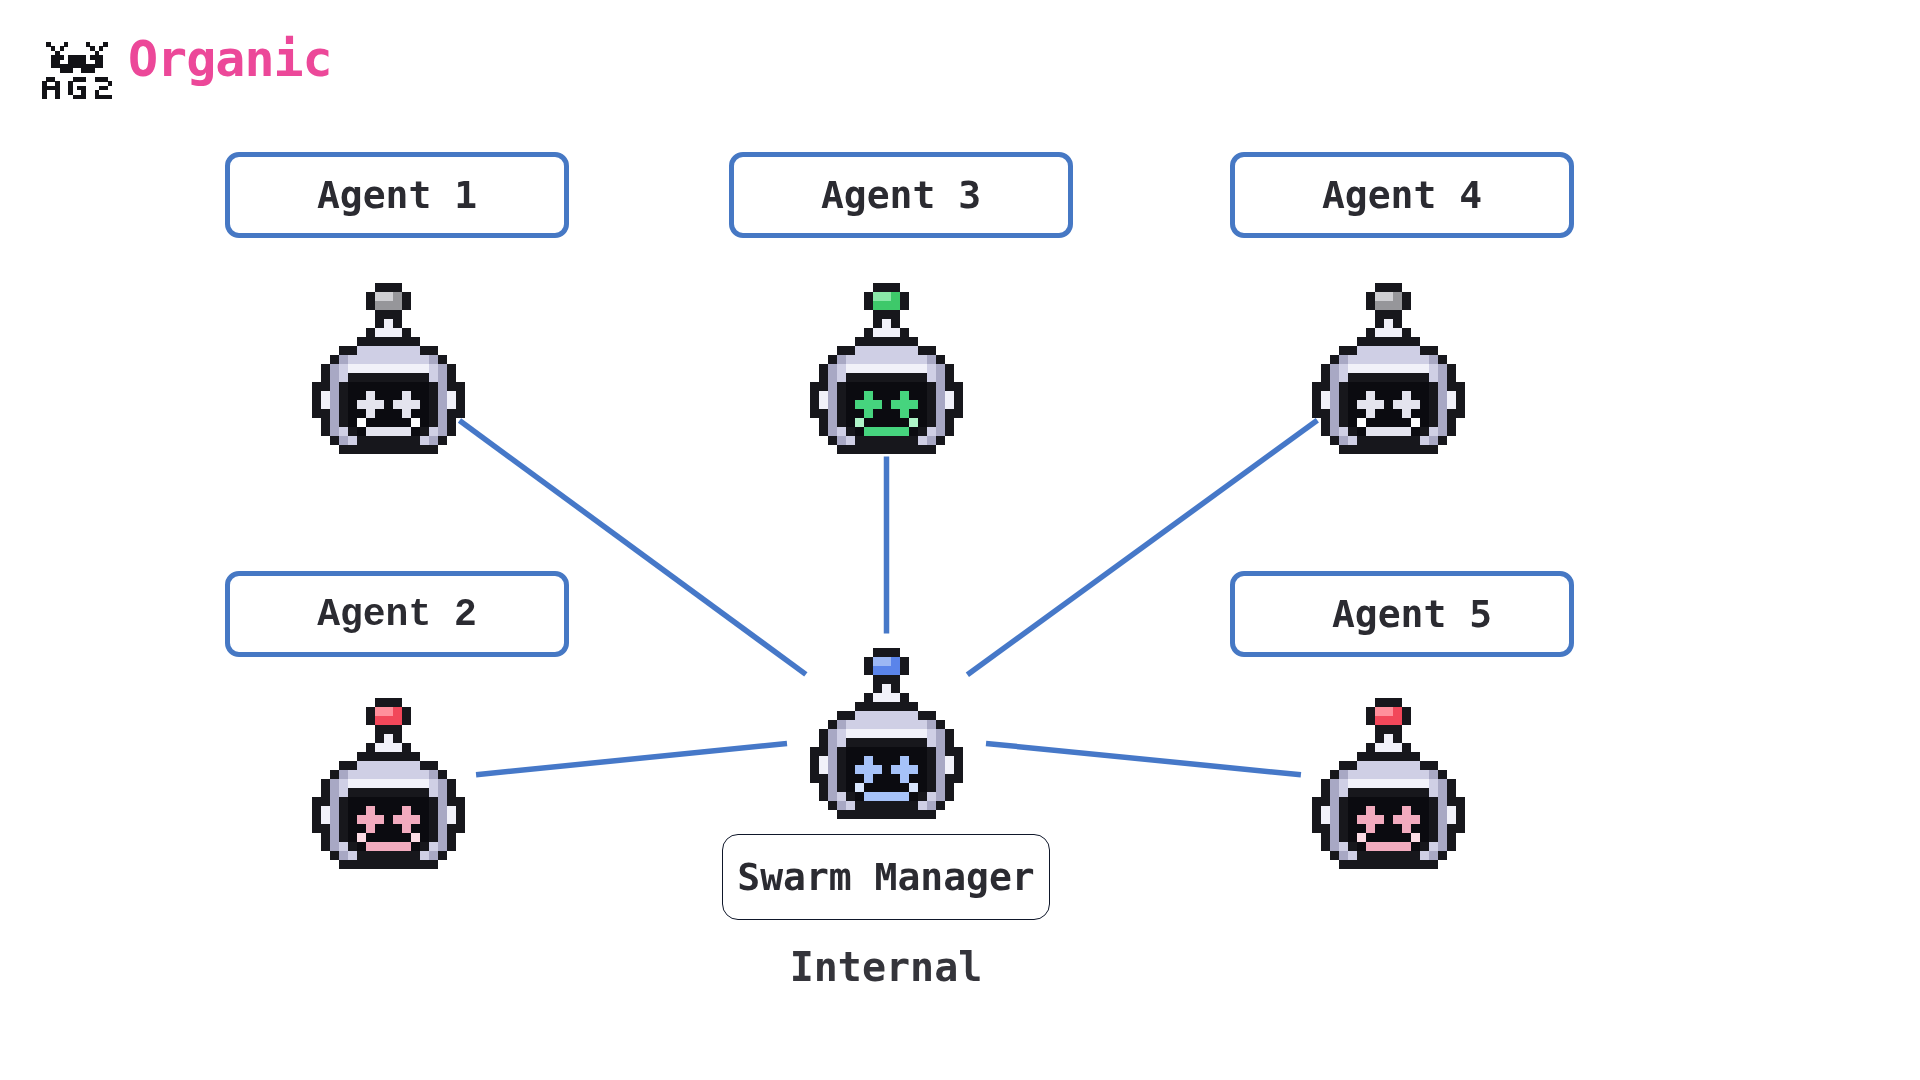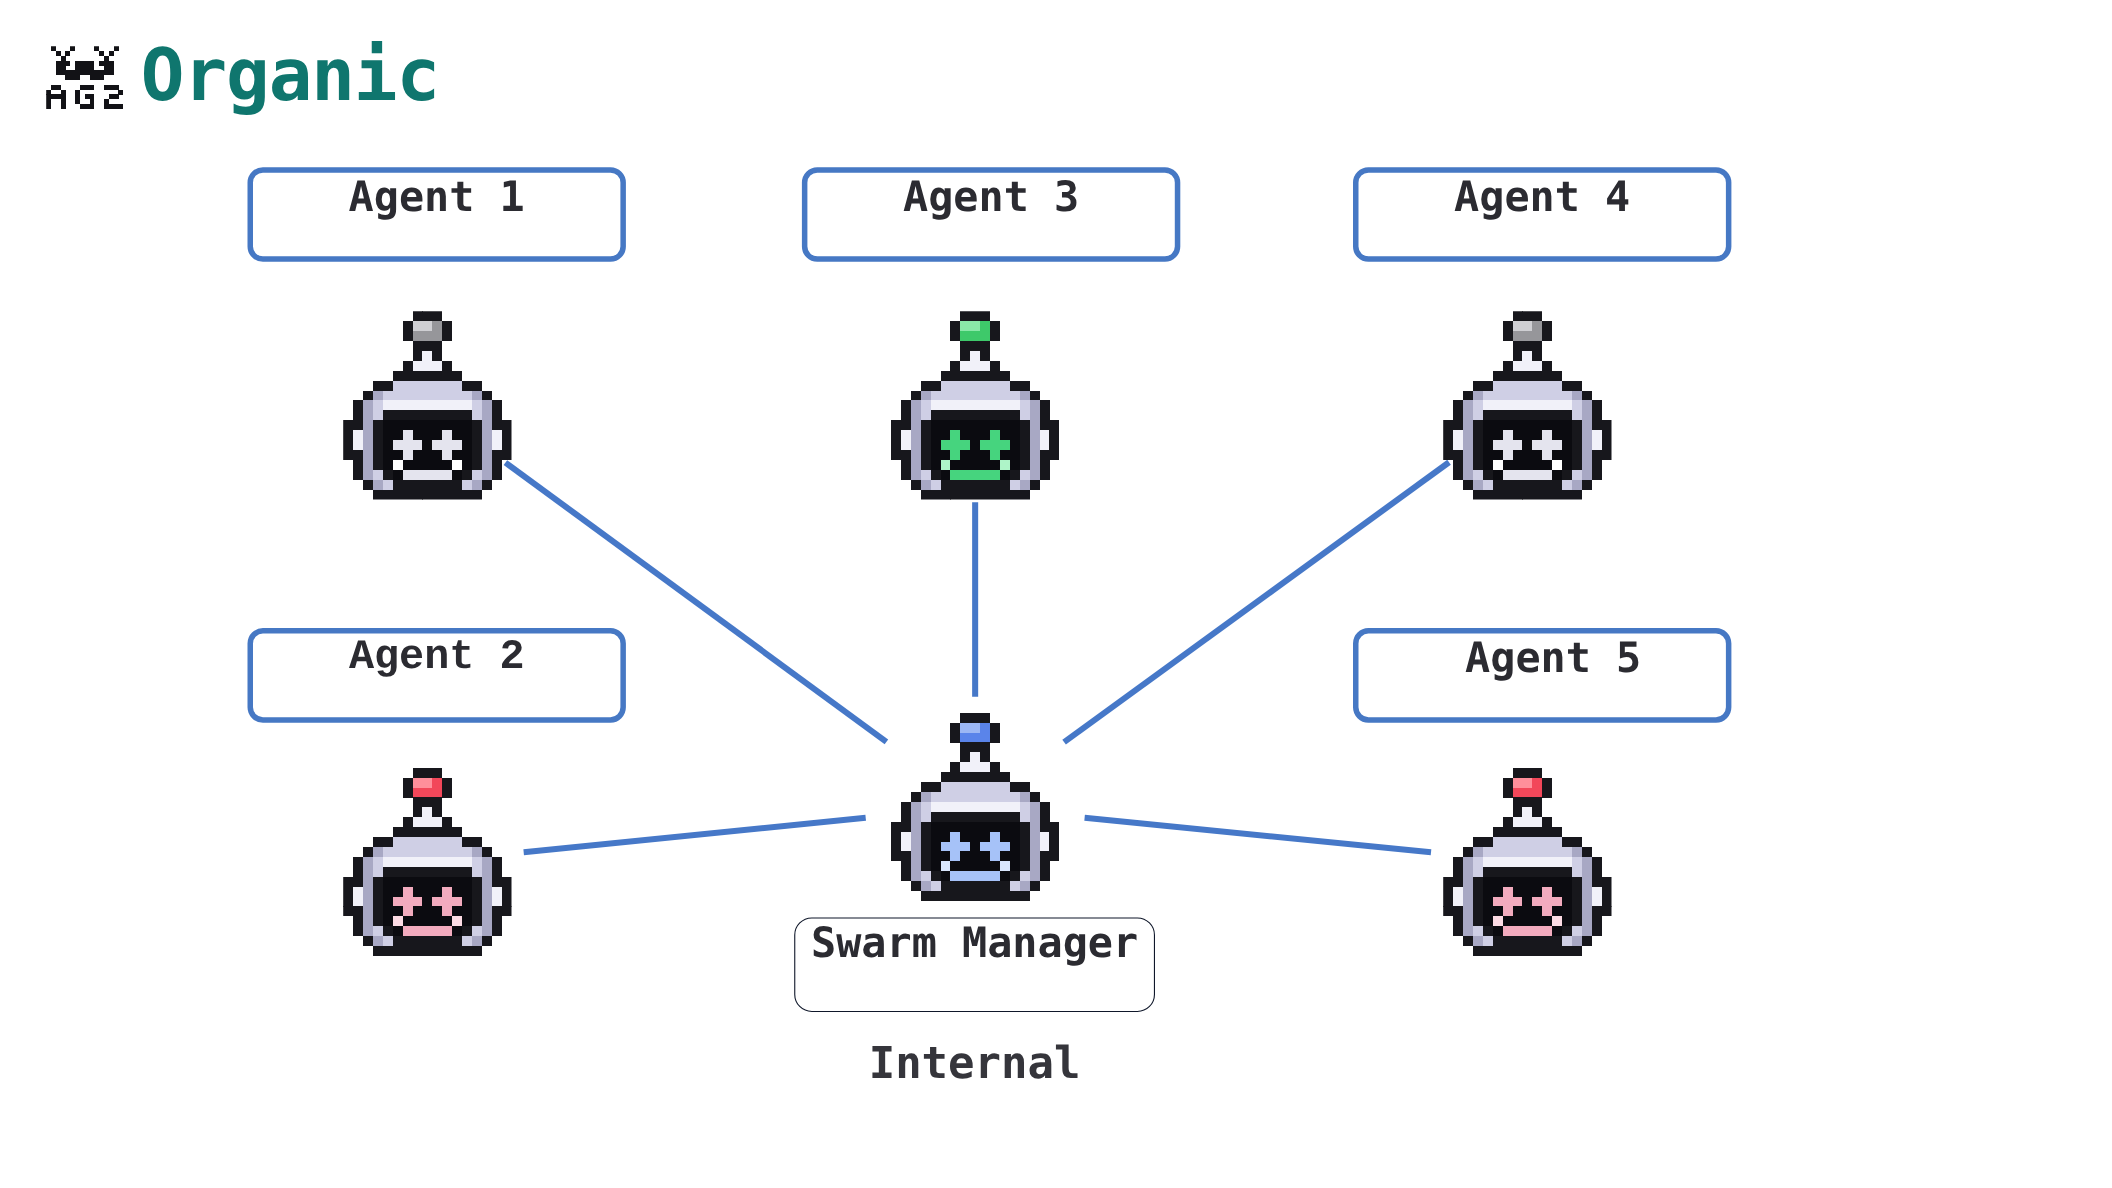--- a/index.html
+++ b/index.html
@@ -4,26 +4,26 @@
 <style>
   html,body { margin:0; padding:0; background:#ffffff; }
   .canvas {
     position:relative; width:1920px; height:1080px; background:#ffffff;
     overflow:hidden; font-family:"DejaVu Sans Mono","Liberation Mono",monospace;
   }
   .header { position:absolute; left:42px; top:30px; display:flex; align-items:flex-start; }
   #logo { position:absolute; left:0; top:12px; }
   .title {
     position:absolute; left:86px; top:0px;
-    font-size:66px; font-weight:bold; color:#0f766e; letter-spacing:-1px; white-space:nowrap;
+    font-size:50px; font-weight:bold; color:#ec4899; letter-spacing:-1px; white-space:nowrap;
   }
   #lines { position:absolute; left:0; top:0; width:1920px; height:1080px; }
   .agent-box, .manager-box {
     position:absolute; box-sizing:border-box; background:#ffffff;
-    display:flex; align-items:flex-start; justify-content:center;
+    display:flex; align-items:center; justify-content:center;
     font-size:38px; font-weight:bold; color:#2b2b31; white-space:nowrap;
   }
   .agent-box { width:344px; height:86px; border:5px solid #4678c4; border-radius:14px; }
   .manager-box { width:328px; height:86px; border:1px solid #0f172a; border-radius:16px; }
   .robot { position:absolute; width:153px; height:171px; }
   .robot svg { display:block; }
   .caption {
     position:absolute; left:886px; top:944px; transform:translateX(-50%);
     font-size:40px; font-weight:bold; color:#35353b; white-space:nowrap;text-align:right;
   }

